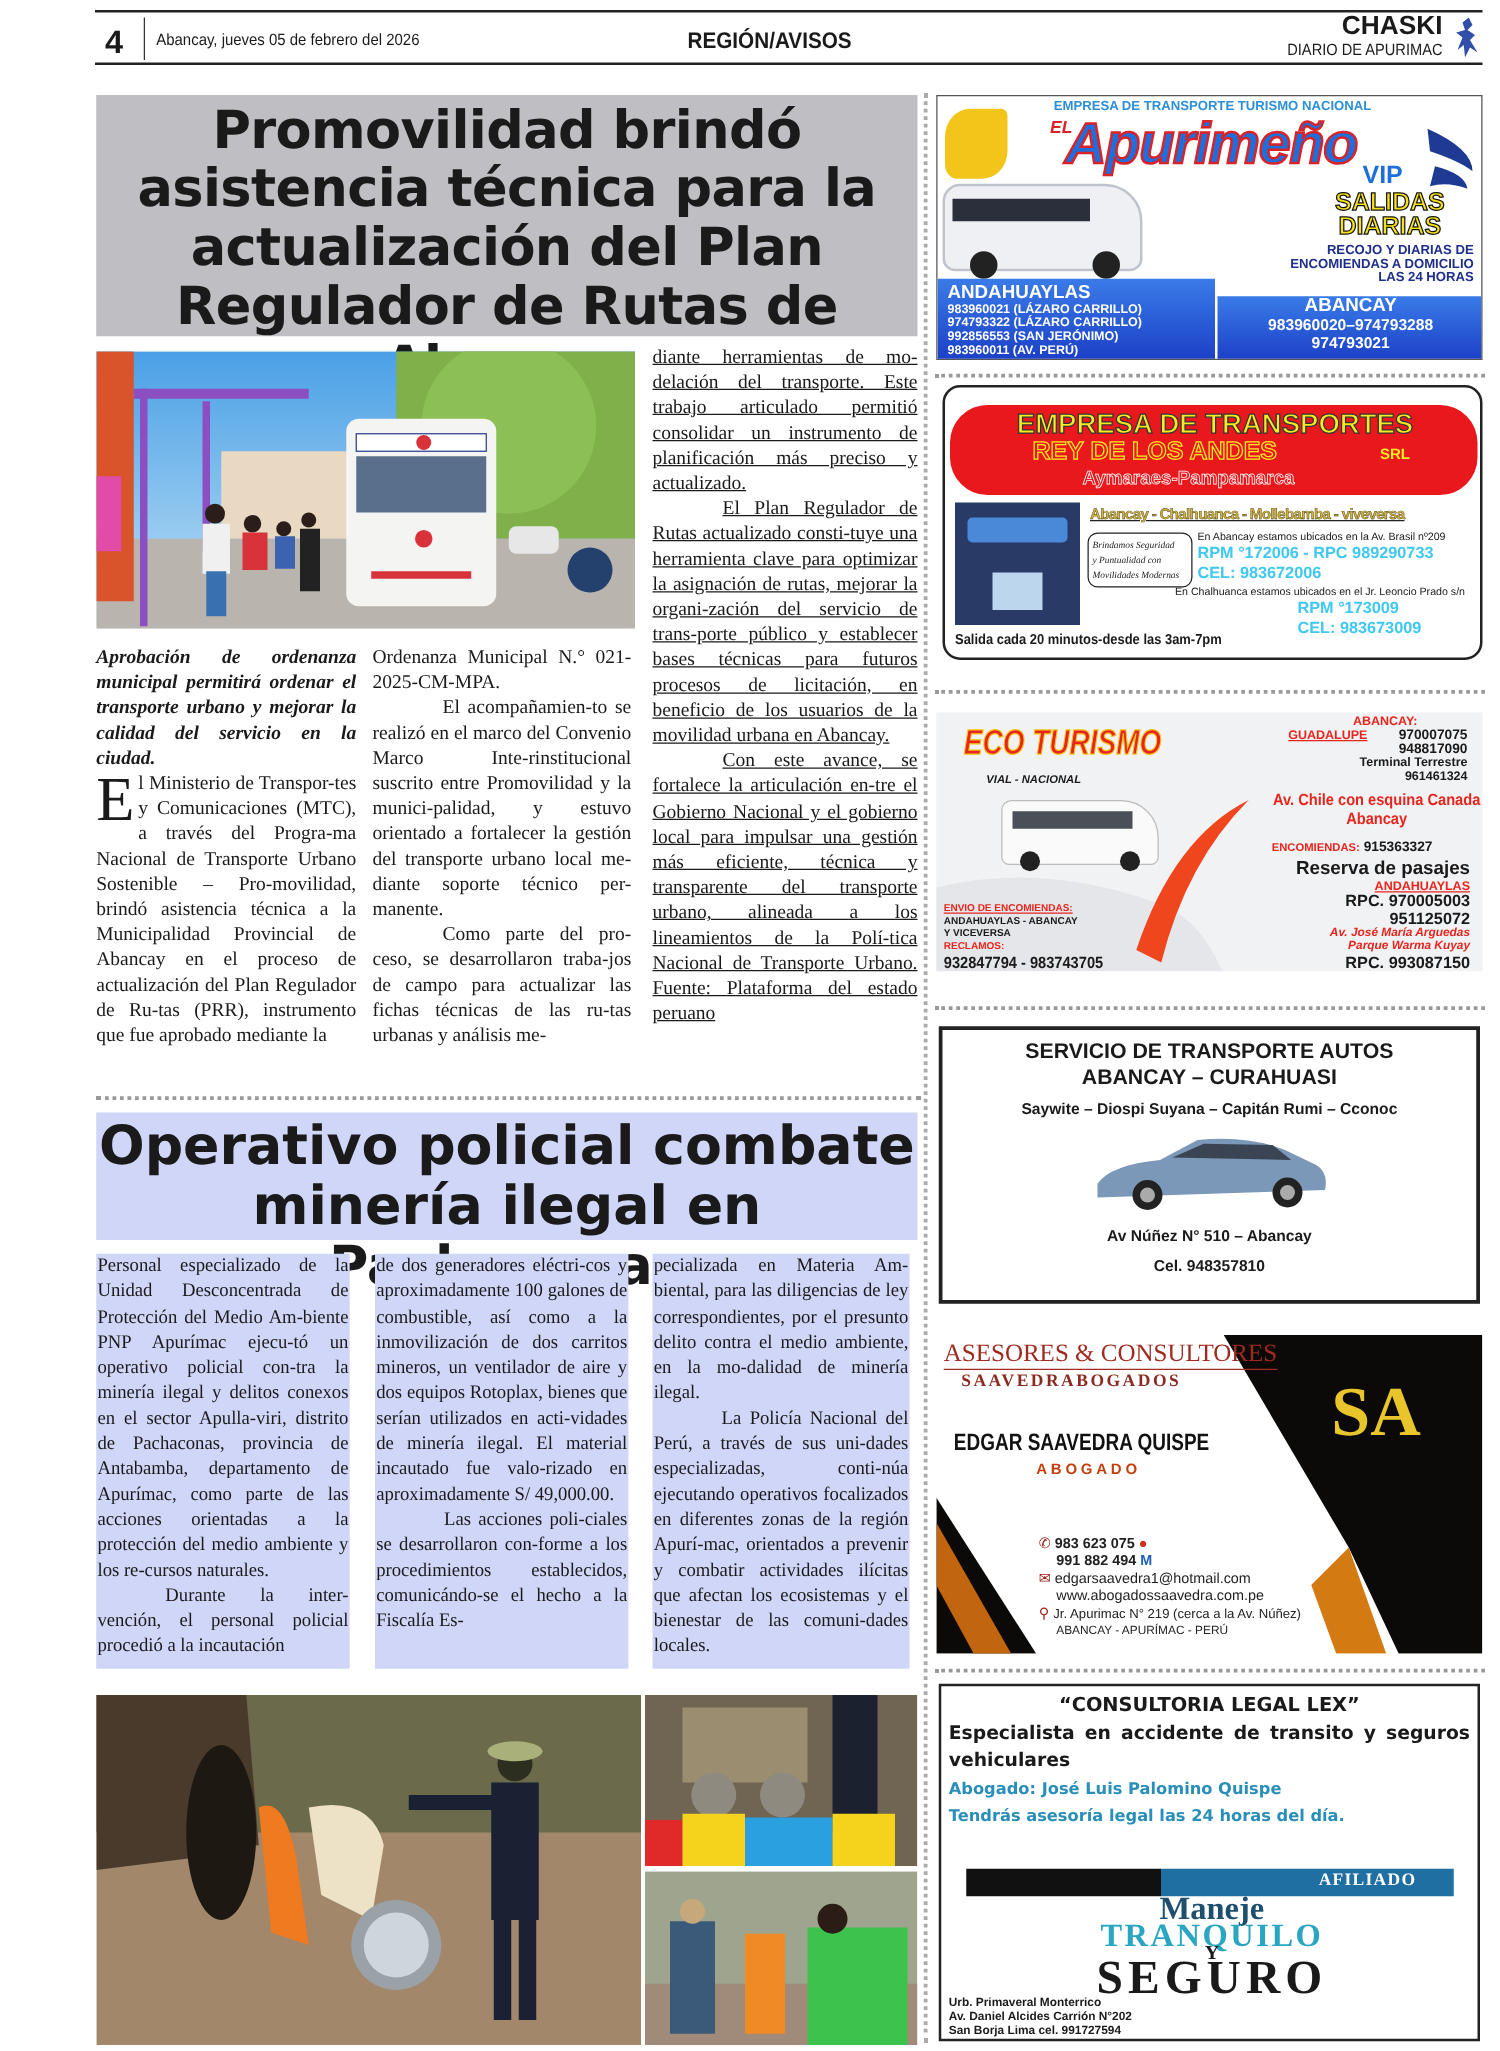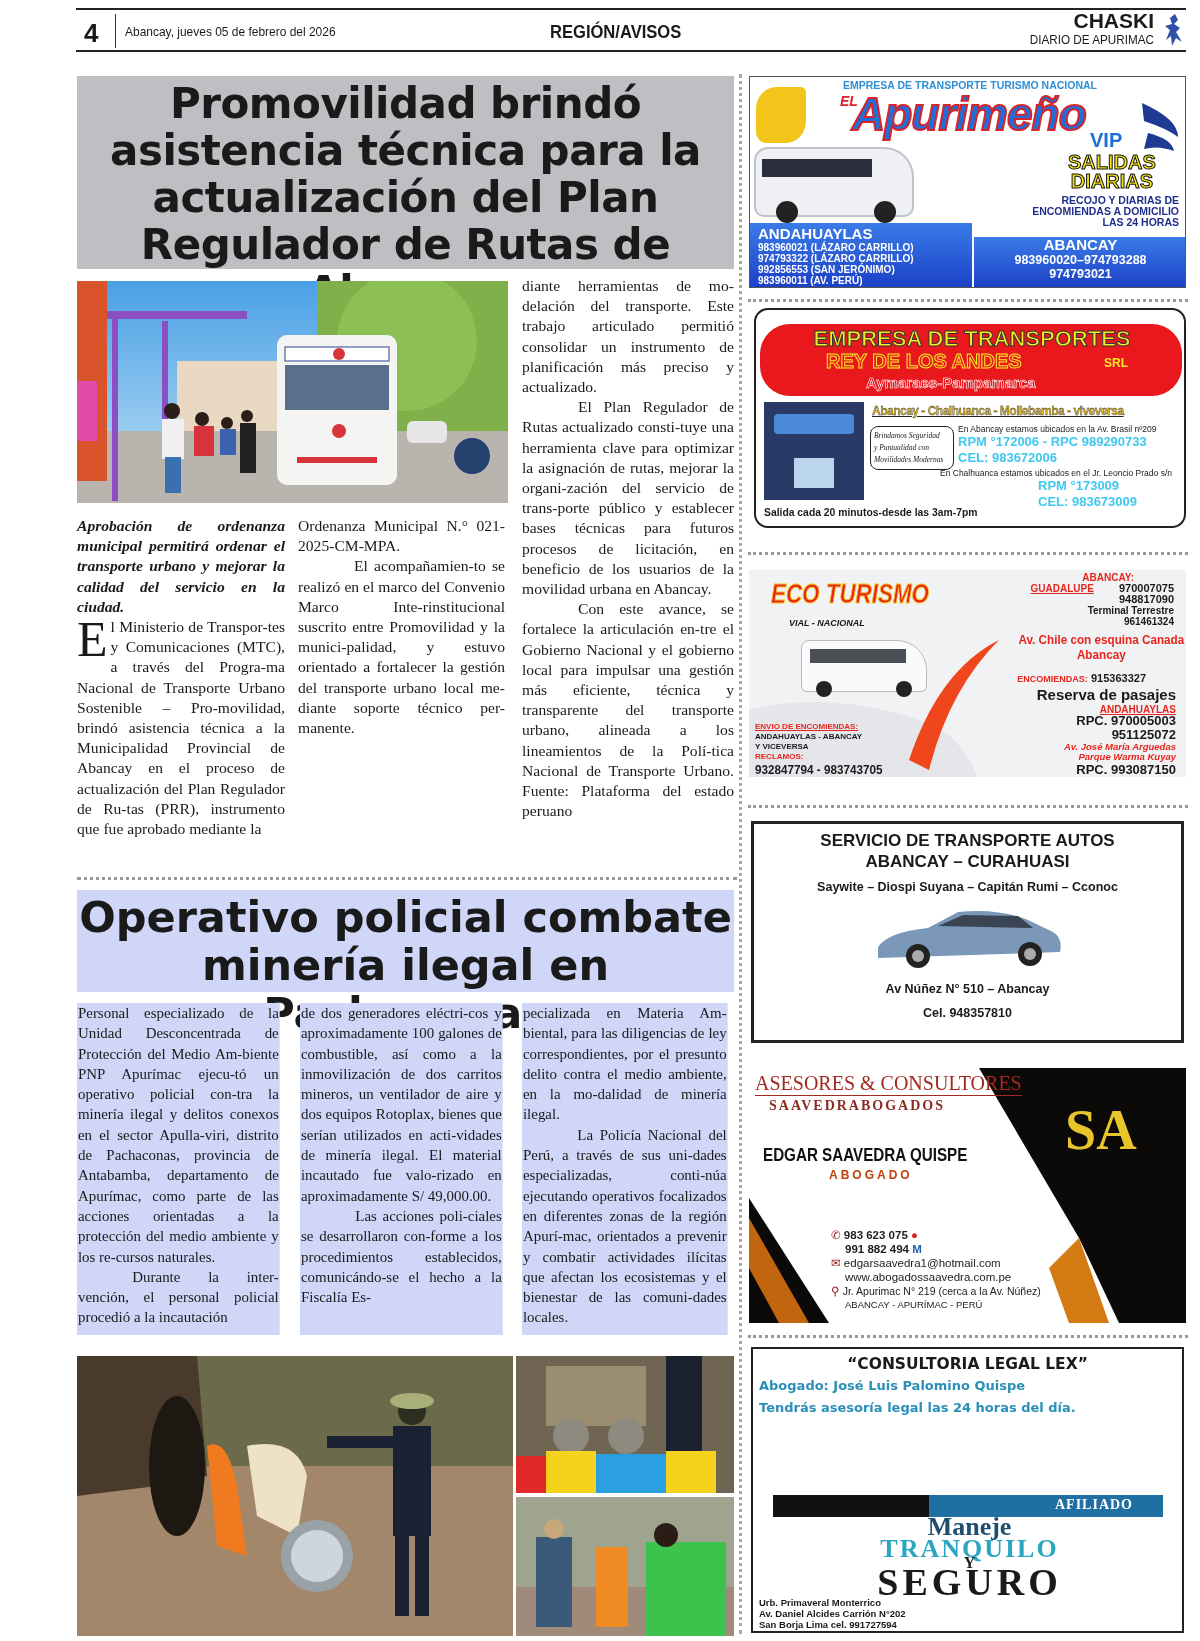--- a/index.html
+++ b/index.html
@@ -91,23 +91,24 @@
 </div>
 
 <div class="col" style="left:77px; top:516px; width:208px;">
   <p class="lead">Aprobación de ordenanza municipal permitirá ordenar el transporte urbano y mejorar la calidad del servicio en la ciudad.</p>
   <p><span class="dropcap">E</span><span>l Ministerio de Transpor-tes y Comunicaciones (MTC), a través del Progra-ma Nacional de Transporte Urbano Sostenible – Pro-movilidad, brindó asistencia técnica a la Municipalidad Provincial de Abancay en el proceso de actualización del Plan Regulador de Ru-tas (PRR), instrumento que fue aprobado mediante la</span></p>
 </div>
 
 <div class="col" style="left:298px; top:516px; width:207px;">
   <p>Ordenanza Municipal N.° 021-2025-CM-MPA.</p>
   <p class="ind">El acompañamien-to se realizó en el marco del Convenio Marco Inte-rinstitucional suscrito entre Promovilidad y la munici-palidad, y estuvo orientado a fortalecer la gestión del transporte urbano local me-diante soporte técnico per-manente.</p>
-</div>
-
-<div class="col" style="left:522px; top:276px; width:212px;">
+  <p class="ind">Como parte del pro-ceso, se desarrollaron traba-jos de campo para actualizar las fichas técnicas de las ru-tas urbanas y análisis me-</p>
+</div>
+
+<div class="col" style="left:522px; top:276px; width:212px;text-decoration:underline;">
   <p>diante herramientas de mo-delación del transporte. Este trabajo articulado permitió consolidar un instrumento de planificación más preciso y actualizado.</p>
   <p class="ind">El Plan Regulador de Rutas actualizado consti-tuye una herramienta clave para optimizar la asignación de rutas, mejorar la organi-zación del servicio de trans-porte público y establecer bases técnicas para futuros procesos de licitación, en beneficio de los usuarios de la movilidad urbana en Abancay.</p>
   <p class="ind">Con este avance, se fortalece la articulación en-tre el Gobierno Nacional y el gobierno local para impulsar una gestión más eficiente, técnica y transparente del transporte urbano, alineada a los lineamientos de la Polí-tica Nacional de Transporte Urbano.  Fuente: Plataforma del estado peruano</p>
 </div>
 
 <div class="dotsep" style="left:77px; top:877px; width:660px;"></div>
 
 <div class="headline2">Operativo policial combate minería ilegal en Pachaconas</div>
 
 <div class="col col2 blue" style="left:77px; top:1003px; width:209px; height:332px; padding:0 1px;">
@@ -316,20 +317,21 @@
     <div style="padding-left:14px;">www.abogadossaavedra.com.pe</div>
     <div><span style="color:#9a2018;">⚲</span> <span style="font-size:10.5px;">Jr. Apurimac N° 219 (cerca a la Av. Núñez)</span></div>
     <div style="padding-left:14px;font-size:9.5px;">ABANCAY - APURÍMAC - PERÚ</div>
   </div>
 </div>
 
 <div class="dotsep" style="left:748px; top:1335px; width:440px;"></div>
 
 <div class="ad" style="left:751px; top:1347px; width:433px; height:286px; border:2px solid #222; background:#fff;">
   <div style="text-align:center;margin-top:6px;font:bold 15.5px 'DejaVu Sans',sans-serif;">“CONSULTORIA LEGAL LEX”</div>
+  <div style="padding:2px 6px 0;text-align:justify;font:bold 15px 'DejaVu Sans',sans-serif;line-height:22px;">Especialista en accidente de transito y seguros vehiculares</div>
   <div style="padding:2px 6px 0;font:bold 13px 'DejaVu Sans',sans-serif;color:#2a8fb8;line-height:22px;">Abogado: José Luis Palomino Quispe</div>
   <div style="padding:0 6px;font:bold 13px 'DejaVu Sans',sans-serif;color:#2a8fb8;line-height:22px;">Tendrás asesoría  legal las 24 horas del día.</div>
   <div style="position:absolute;left:20px;top:146px;width:390px;height:22px;background:linear-gradient(90deg,#111 0 40%,#1f6fa3 40% 100%);">
     <div style="position:absolute;right:30px;top:2px;font:bold 14px 'Liberation Serif',serif;color:#fff;letter-spacing:1px;">AFILIADO</div>
   </div>
   <div style="position:absolute;left:0;top:166px;width:433px;text-align:center;font:bold 26px 'Liberation Serif',serif;color:#1f4f6f;line-height:24px;">Maneje</div>
   <div style="position:absolute;left:0;top:188px;width:433px;text-align:center;font:bold 26px 'Liberation Serif',serif;color:#2aa6c0;line-height:24px;letter-spacing:2px;">TRANQUILO</div>
   <div style="position:absolute;left:0;top:206px;width:433px;text-align:center;font:bold 16px 'Liberation Serif',serif;line-height:16px;">Y</div>
   <div style="position:absolute;left:0;top:214px;width:433px;text-align:center;font:bold 38px 'Liberation Serif',serif;line-height:38px;letter-spacing:4px;">SEGURO</div>
   <div style="position:absolute;left:6px;top:248px;font:bold 9.5px 'Liberation Sans',sans-serif;line-height:11px;">

